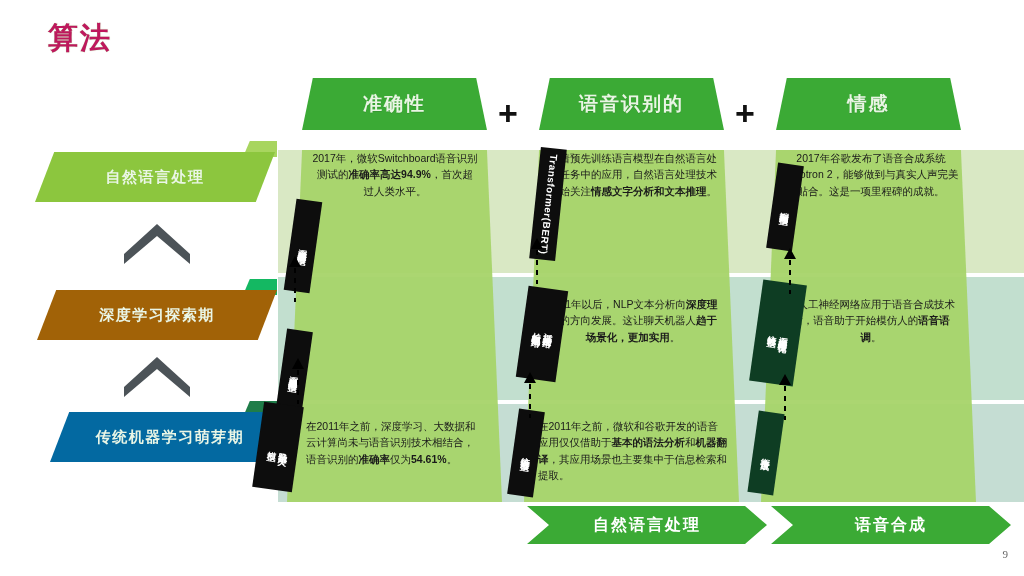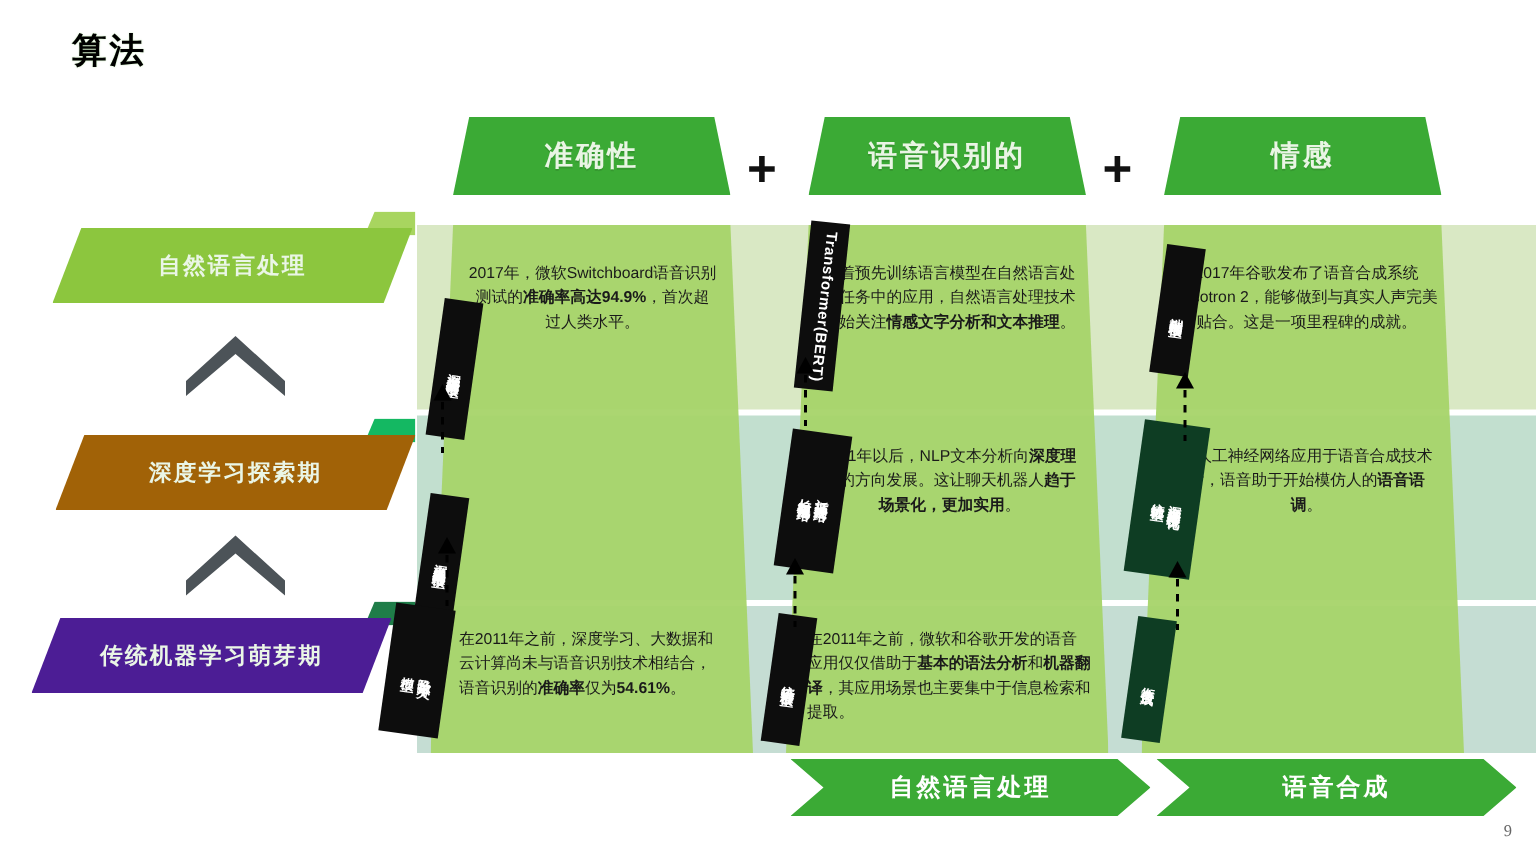--- a/index.html
+++ b/index.html
@@ -8,22 +8,22 @@
     background:#ffffff;
     font-family:"Liberation Sans","DejaVu Sans",sans-serif;
     overflow:hidden;
     position:relative;
   }
   .slide{position:absolute;left:0;top:0;width:1024px;height:576px;}
 
   
   .title{
     position:absolute;left:48px;top:18px;
-    font-size:23px;font-weight:700;
-    color:#000000;
+    font-size:30px;font-weight:700;
+    color:#be185d;
     letter-spacing:2px;
     text-shadow:0 0 1px rgba(120,200,90,.6);
   }
 
   
   .band{position:absolute;left:278px;width:746px;}
   .band-top{top:150px;height:123px;background:#D9E8C4;}
   .band-mid{top:277px;height:123px;background:#C2DFCF;}
   .band-bot{top:404px;height:98px;background:#C5DDD3;}
 
@@ -63,21 +63,21 @@
     position:absolute;
     color:#1a1a1a;
     font-size:10.5px;
     line-height:1.55;
     text-align:center;
   }
   .cell b{font-weight:700;}
   .cell.left-align{text-align:left;}
 
   
-  .r1{top:174px;}
+  .r1{top:150px;}
   .r2{top:296px;}
   .r3{top:418px;}
 
   .c1{left:312px;width:166px;}
   .c2{left:545px;width:176px;}
   .c3{left:782px;width:178px;}
   .c1.wide{left:306px;width:178px;}
   .c2.wide{left:538px;width:190px;}
   .c3.wide{left:776px;width:190px;}
 
@@ -89,21 +89,21 @@
     letter-spacing:1.5px;
     clip-path:polygon(8% 0,100% 0,92% 100%,0 100%);
   }
   .era-fold{
     position:absolute;width:34px;height:16px;
   }
   .era1{left:35px;top:152px;background:#8CC63E;}
   .era1-fold{left:243px;top:141px;background:#A8D55F;clip-path:polygon(20% 0,100% 0,100% 100%,0 100%);}
   .era2{left:37px;top:290px;background:#a16207;}
   .era2-fold{left:243px;top:279px;background:#14B862;clip-path:polygon(20% 0,100% 0,100% 100%,0 100%);}
-  .era3{left:21px;top:412px;background:#4c1d95;}
+  .era3{left:50px;top:412px;background:#0369a1;}
   .era3-fold{left:243px;top:401px;background:#1F7D49;clip-path:polygon(20% 0,100% 0,100% 100%,0 100%);}
 
   
   .chev{
     position:absolute;left:122px;width:70px;height:44px;
     color:#4C5358;
   }
   .chev1{top:222px;}
   .chev2{top:355px;}
 

